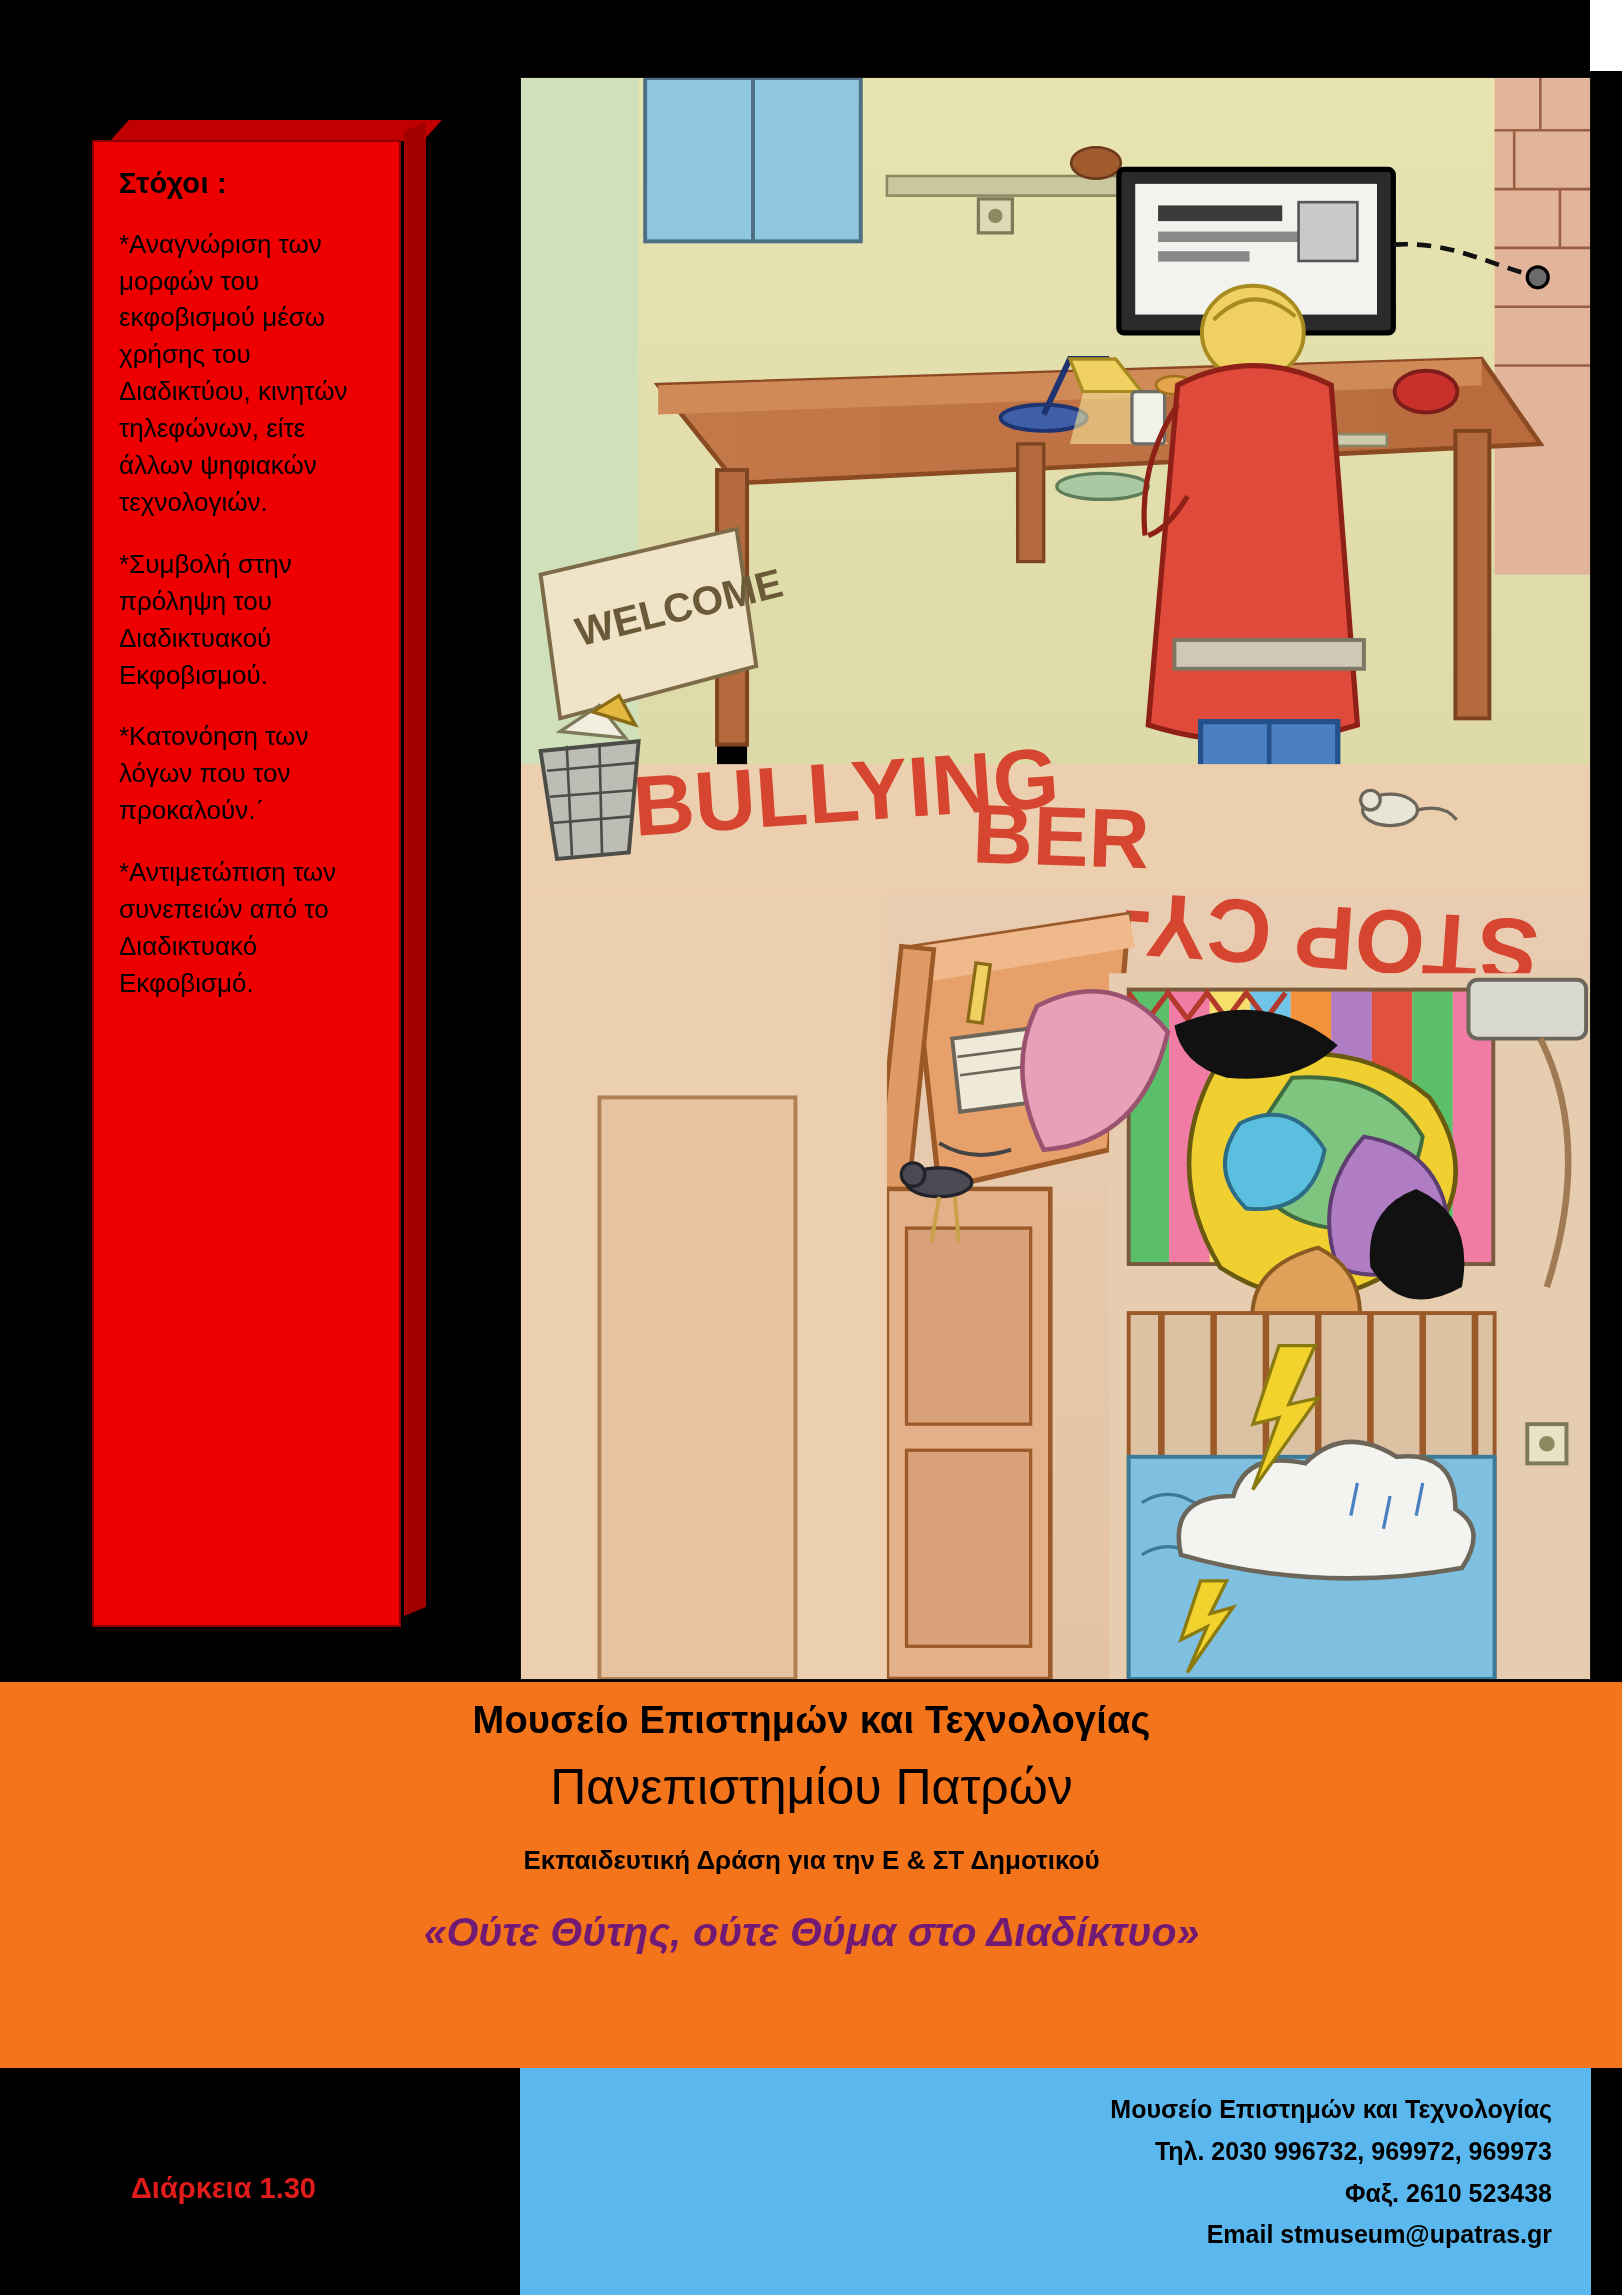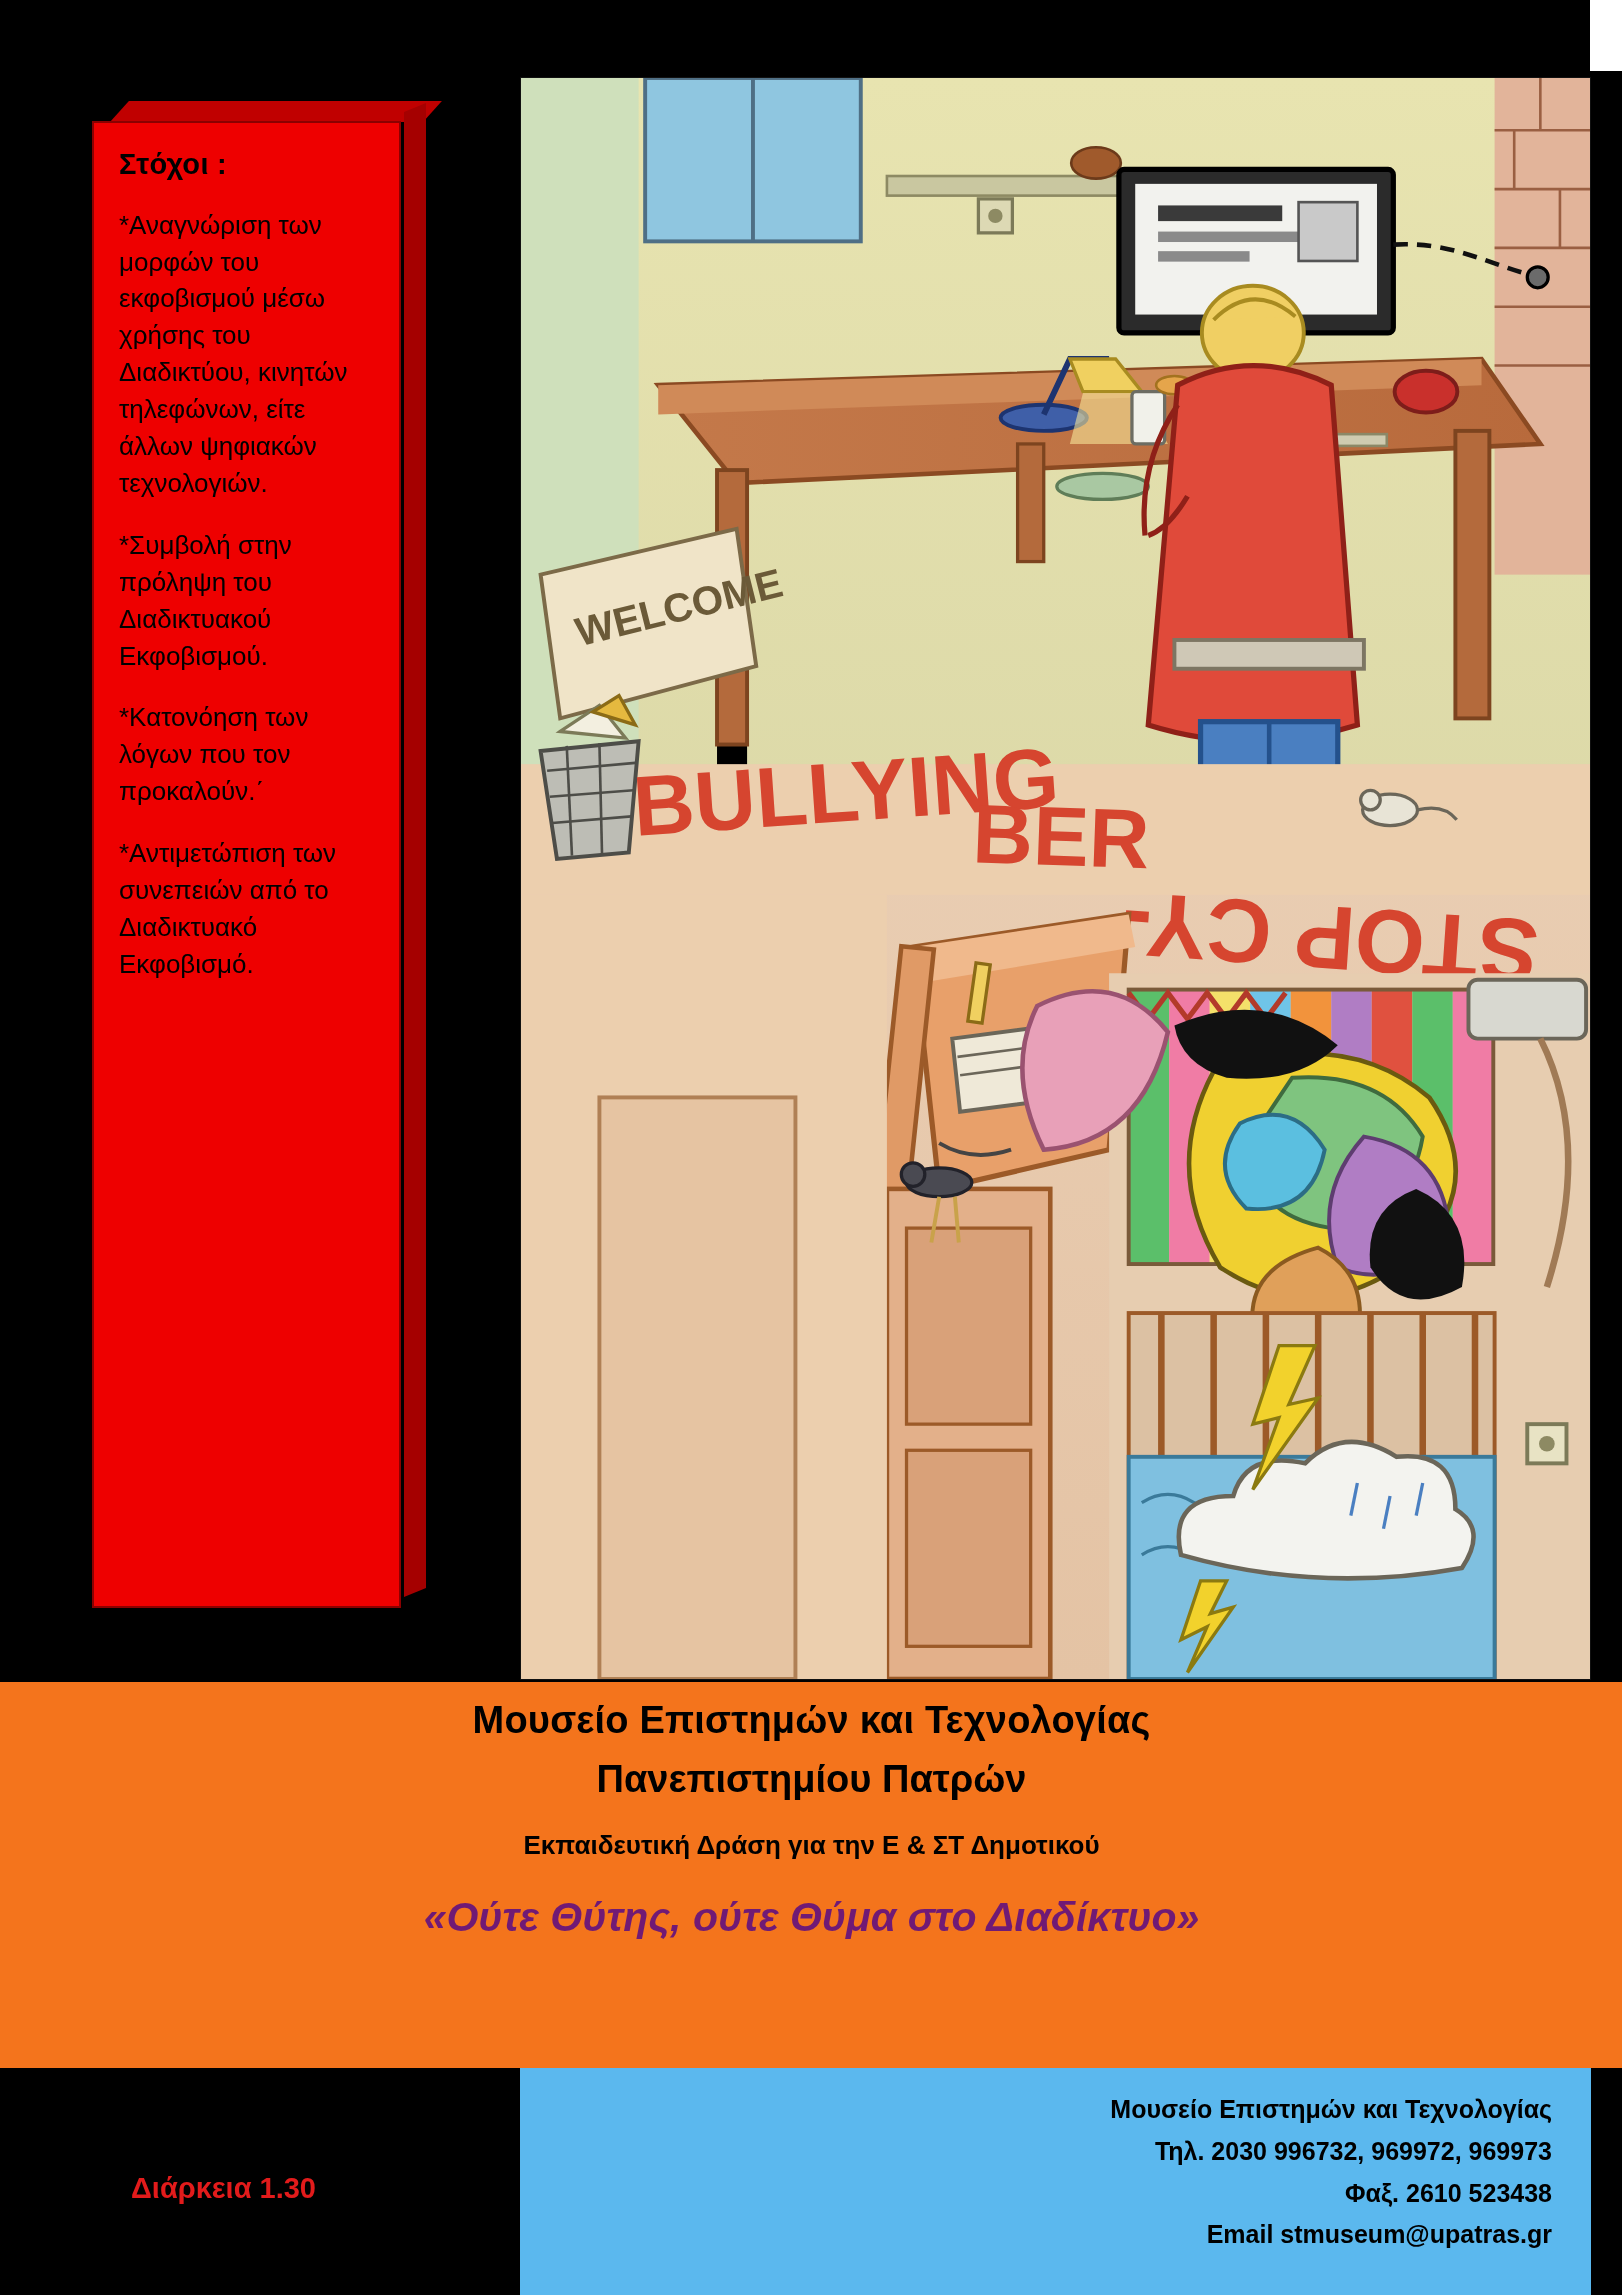--- a/index.html
+++ b/index.html
@@ -21,21 +21,21 @@
     position: absolute;
     left: 1590px; top: 0;
     width: 33px; height: 71px;
     background: #ffffff;
   }
 
   
   .goals-wrap {
     position: absolute;
     left: 92px;
-    top: 101px;
+    top: 120px;
     width: 334px;
     height: 1512px;
   }
   .goals-shadow-top {
     position: absolute;
     left: 18.3px; top: 0;
     width: 313px; height: 21px;
     background: #c00000;
     transform: skewX(-42deg);
     transform-origin: bottom left;
@@ -99,22 +99,22 @@
   }
   .ob-line1 {
     color: #000000;
     font-size: 38px;
     font-weight: bold;
     margin: 17px 0 0 0;
     letter-spacing: 0.2px;
   }
   .ob-line2 {
     color: #000000;
-    font-size: 38px;
-    font-weight: bold;
+    font-size: 50px;
+    font-weight: normal;
     margin: 15.7px 0 0 0;
   }
   .ob-line3 {
     color: #000000;
     font-size: 26px;
     font-weight: bold;
     margin: 29px 0 0 0;
   }
   .ob-title {
     color: #701a75;

